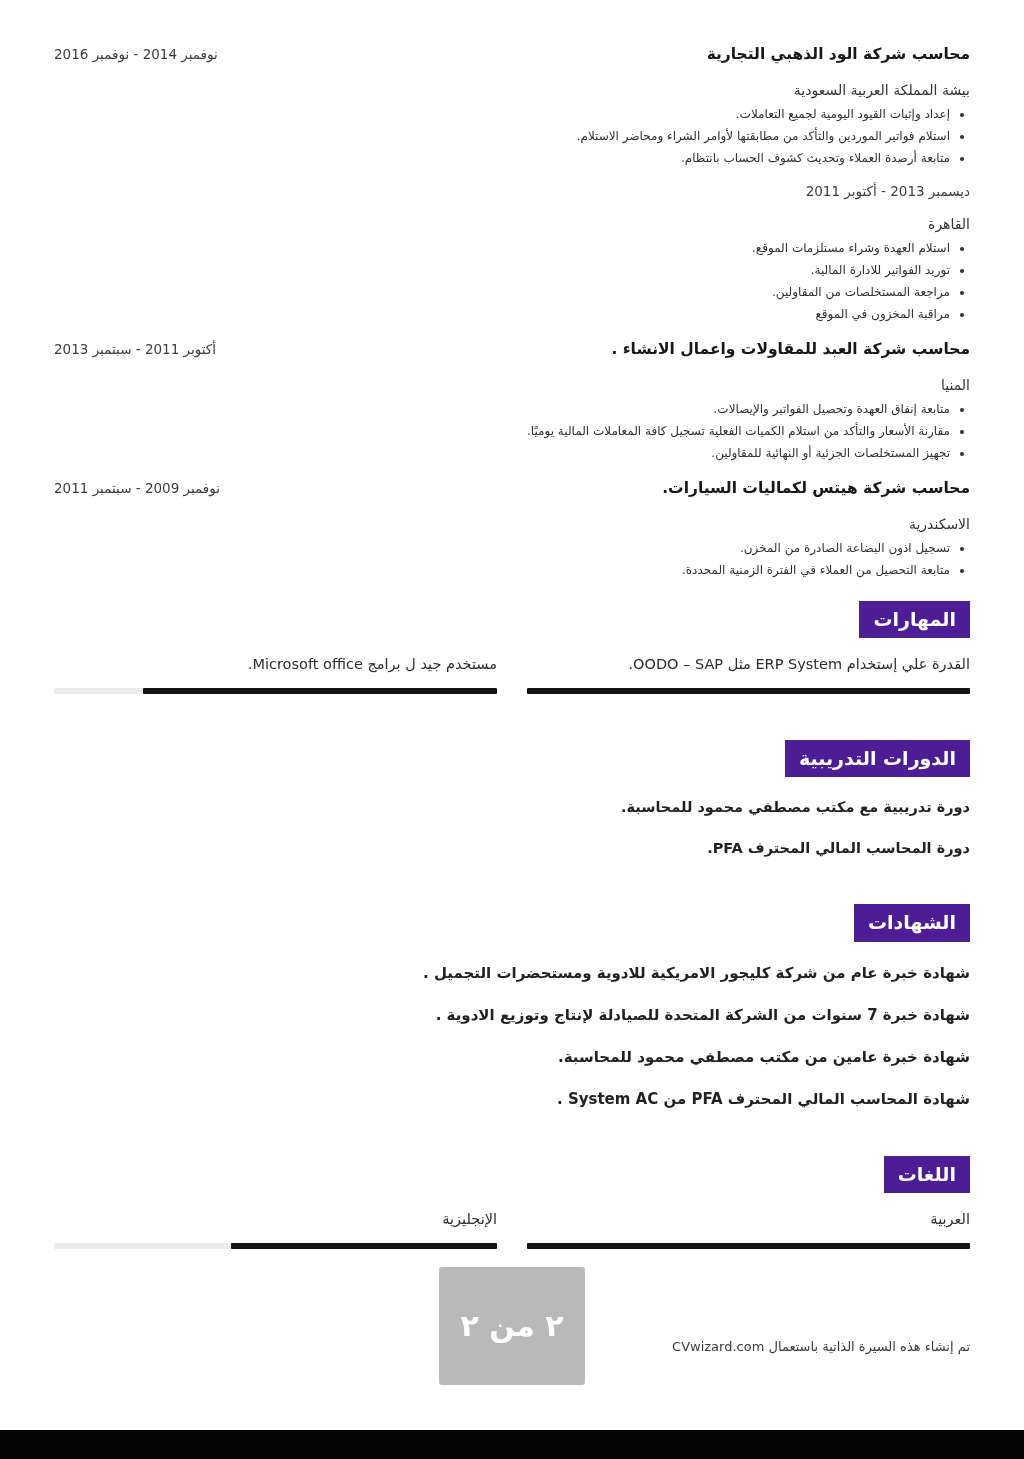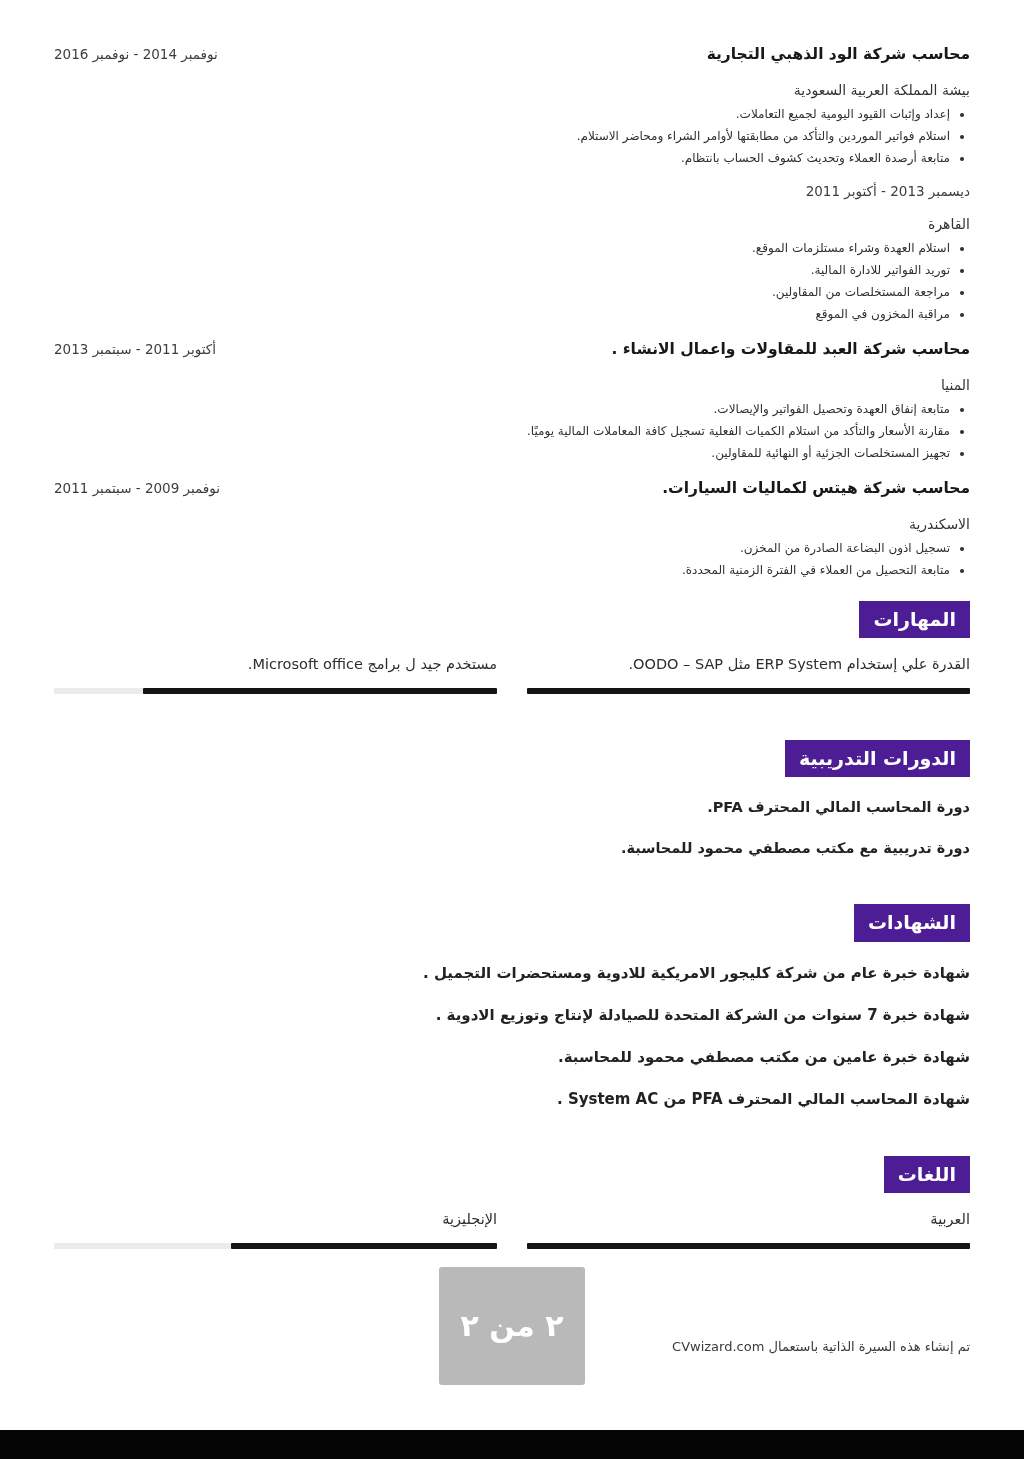--- a/index.html
+++ b/index.html
@@ -121,22 +121,22 @@
         <div class="meter-label">مستخدم جيد ل برامج Microsoft office.</div>
         <div class="meter">
           <div class="meter-fill" style="width: 80%;"></div>
         </div>
       </div>
     </div>
   </section>
 
   <section class="block-lg">
     <h2 class="sec-header">الدورات التدريبية</h2>
+    <p class="course-line">دورة تدريبية مع مكتب مصطفي محمود للمحاسبة.</p>
     <p class="course-line">دورة المحاسب المالي المحترف PFA.</p>
-    <p class="course-line">دورة تدريبية مع مكتب مصطفي محمود للمحاسبة.</p>
   </section>
 
   <section class="block-lg">
     <h2 class="sec-header">الشهادات</h2>
     <p class="cert-line">شهادة خبرة عام  من شركة كليجور الامريكية للادوية ومستحضرات التجميل .</p>
     <p class="cert-line">شهادة خبرة 7 سنوات  من الشركة المتحدة للصيادلة لإنتاج وتوزيع الادوية .</p>
     <p class="cert-line">شهادة خبرة عامين من مكتب مصطفي محمود للمحاسبة.</p>
     <p class="cert-line">شهادة المحاسب المالي المحترف PFA من System AC .</p>
   </section>
 

